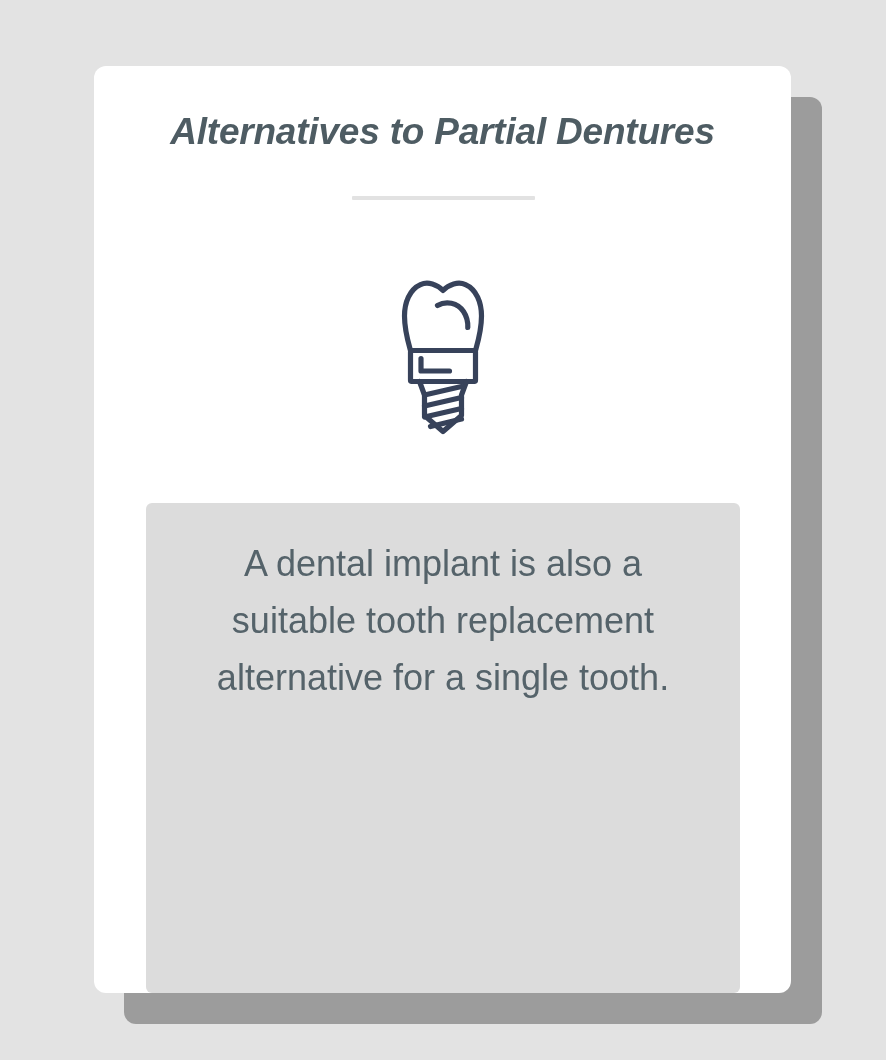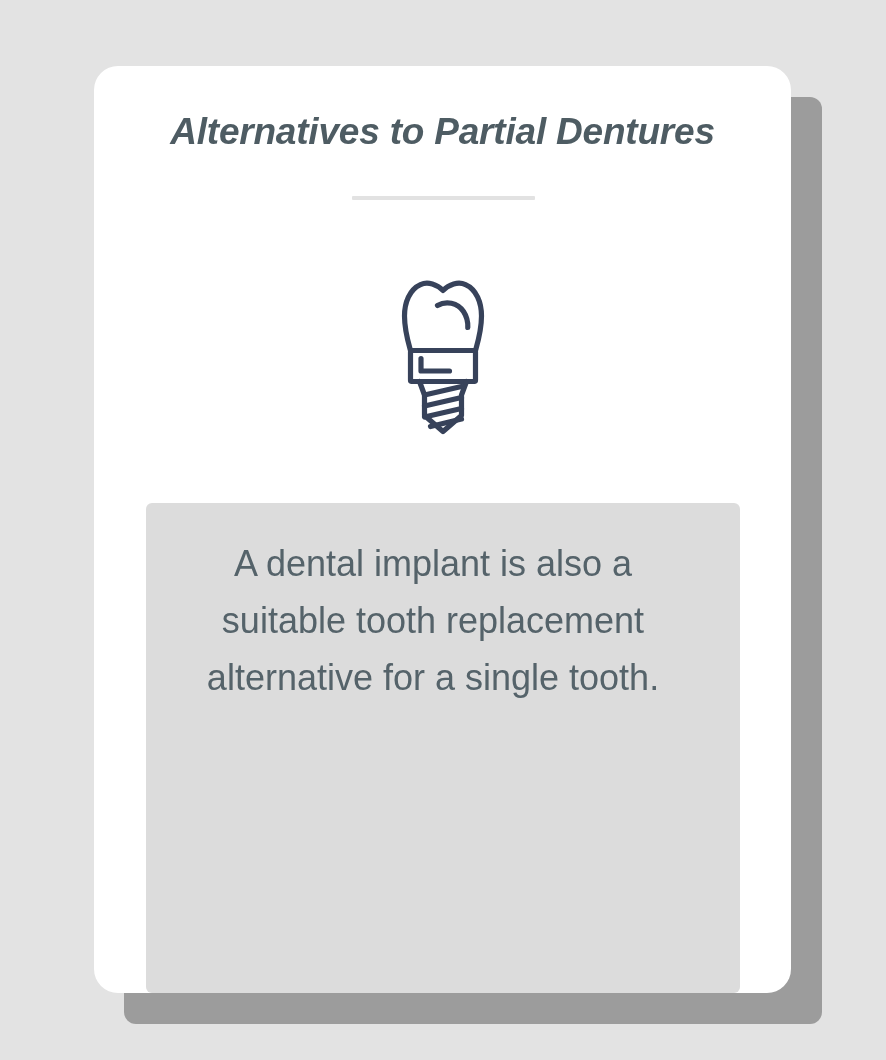--- a/index.html
+++ b/index.html
@@ -39,21 +39,21 @@
   }
 
   
   #content-card {
     position: absolute;
     left: 94px;
     top: 66px;
     width: 697px;
     height: 927px;
     background: #ffffff;
-    border-radius: 24px;
+    border-radius: 12px;
     z-index: 2;
     overflow: hidden;
   }
 
   
   #card-title {
     position: absolute;
     left: 0;
     top: 43px;
     width: 697px;
@@ -98,21 +98,21 @@
     position: absolute;
     left: 52px;
     top: 437px;
     width: 594px;
     height: 490px;
     background: #dcdcdc;
     border-radius: 6px;
   }
   #body-text {
     position: absolute;
-    left: 24px;
+    left: 34px;
     top: 32px;
     width: 526px;
     text-align: center;
     font-size: 36px;
     line-height: 57px;
     font-weight: normal;
     color: #55636a;
   }
 </style>
 </head>

